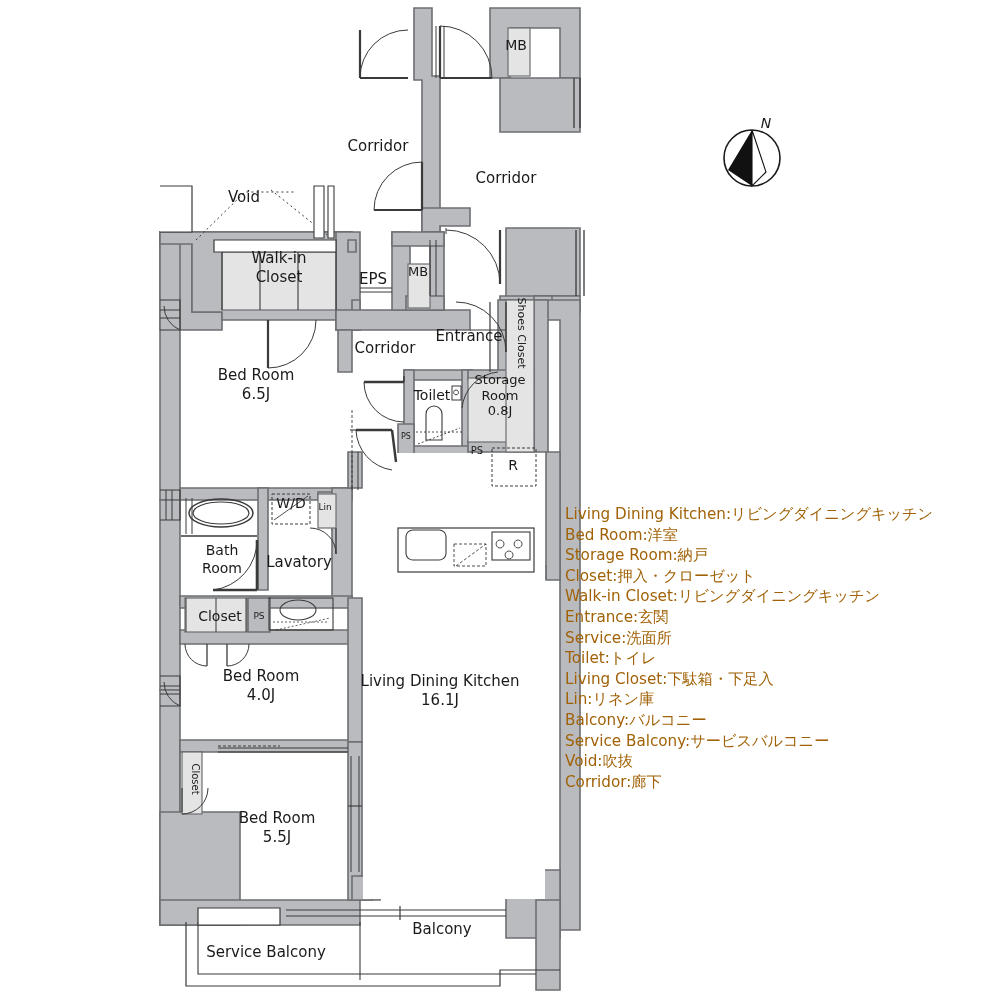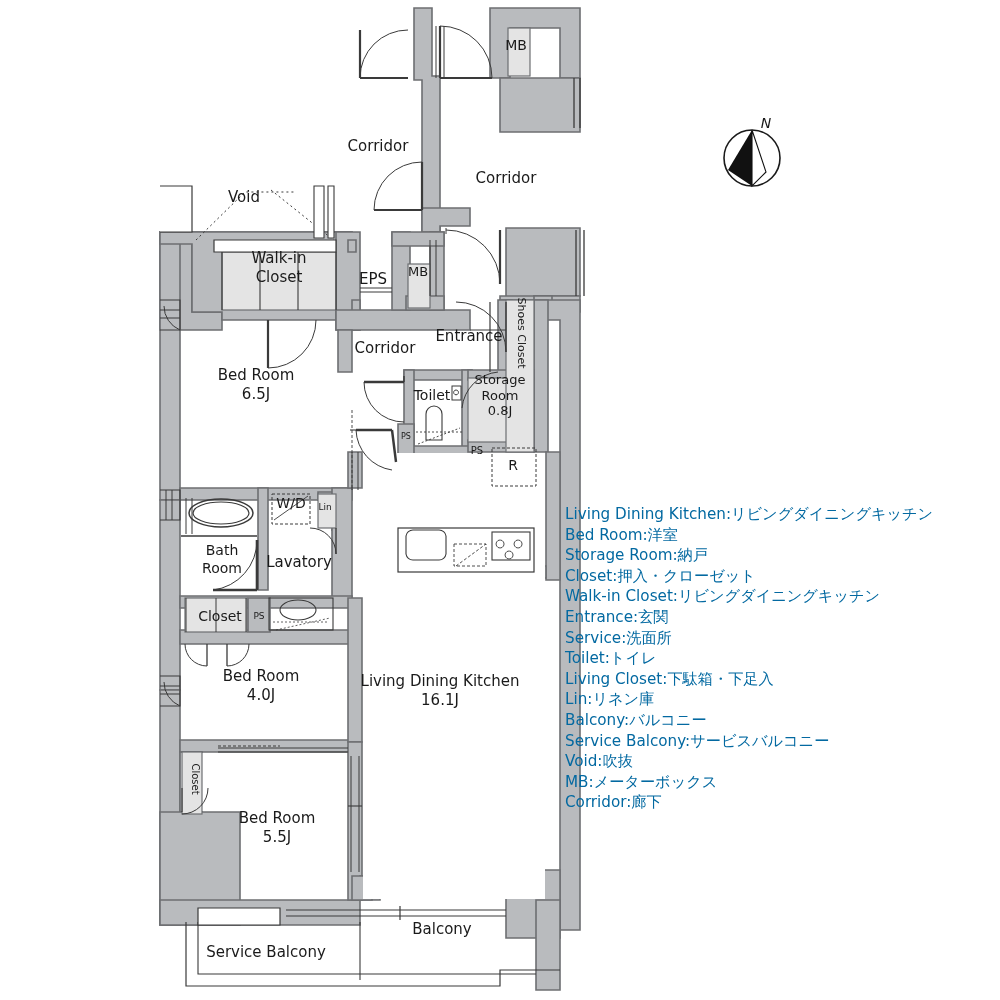--- a/index.html
+++ b/index.html
@@ -31,21 +31,21 @@
     text-anchor: middle;
     dominant-baseline: middle;
   }
   .legend-panel {
     position: absolute;
     left: 565px;
     top: 504px;
     width: 430px;
     font-size: 15.2px;
     line-height: 20.6px;
-    color: #0369a1;
+    color: #a16207;
     font-family: "DejaVu Sans", "Liberation Sans", sans-serif;
     white-space: nowrap;
   }
   .legend-row { display: block; }
 </style>
 </head>
 <body>
 
 <div id="floorplan-root">
 
@@ -392,17 +392,16 @@
       <div class="legend-row">Closet:押入・クローゼット</div>
       <div class="legend-row">Walk-in Closet:リビングダイニングキッチン</div>
       <div class="legend-row">Entrance:玄関</div>
       <div class="legend-row">Service:洗面所</div>
       <div class="legend-row">Toilet:トイレ</div>
       <div class="legend-row">Living Closet:下駄箱・下足入</div>
       <div class="legend-row">Lin:リネン庫</div>
       <div class="legend-row">Balcony:バルコニー</div>
       <div class="legend-row">Service Balcony:サービスバルコニー</div>
       <div class="legend-row">Void:吹抜</div>
-      <div class="legend-row">MB:メーターボックス</div>
       <div class="legend-row">Corridor:廊下</div>
     </div>
 
 </div>
 
 </body></html>

